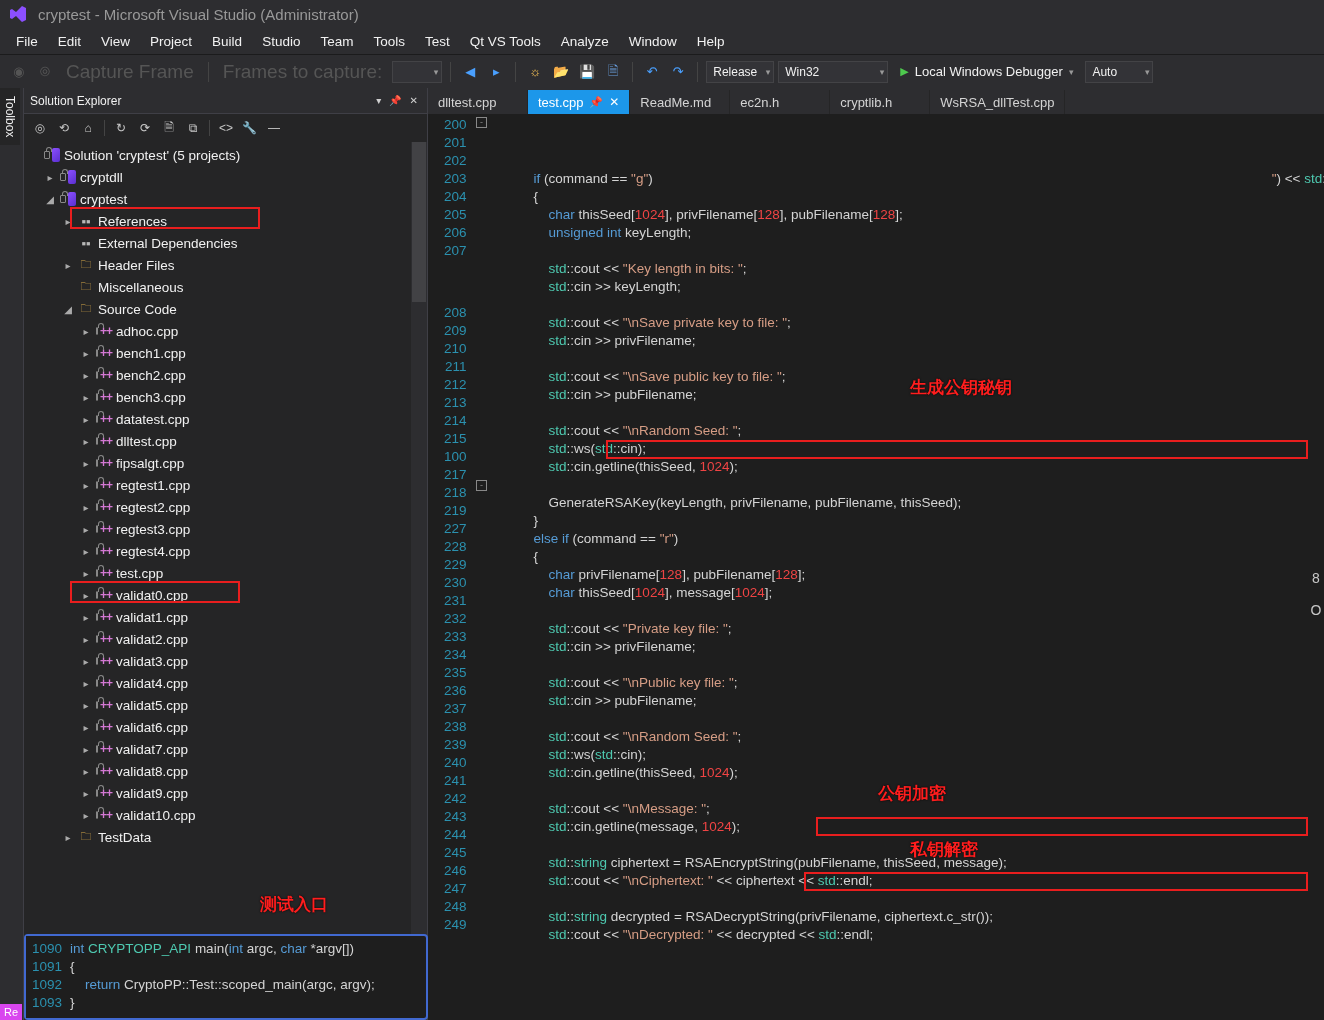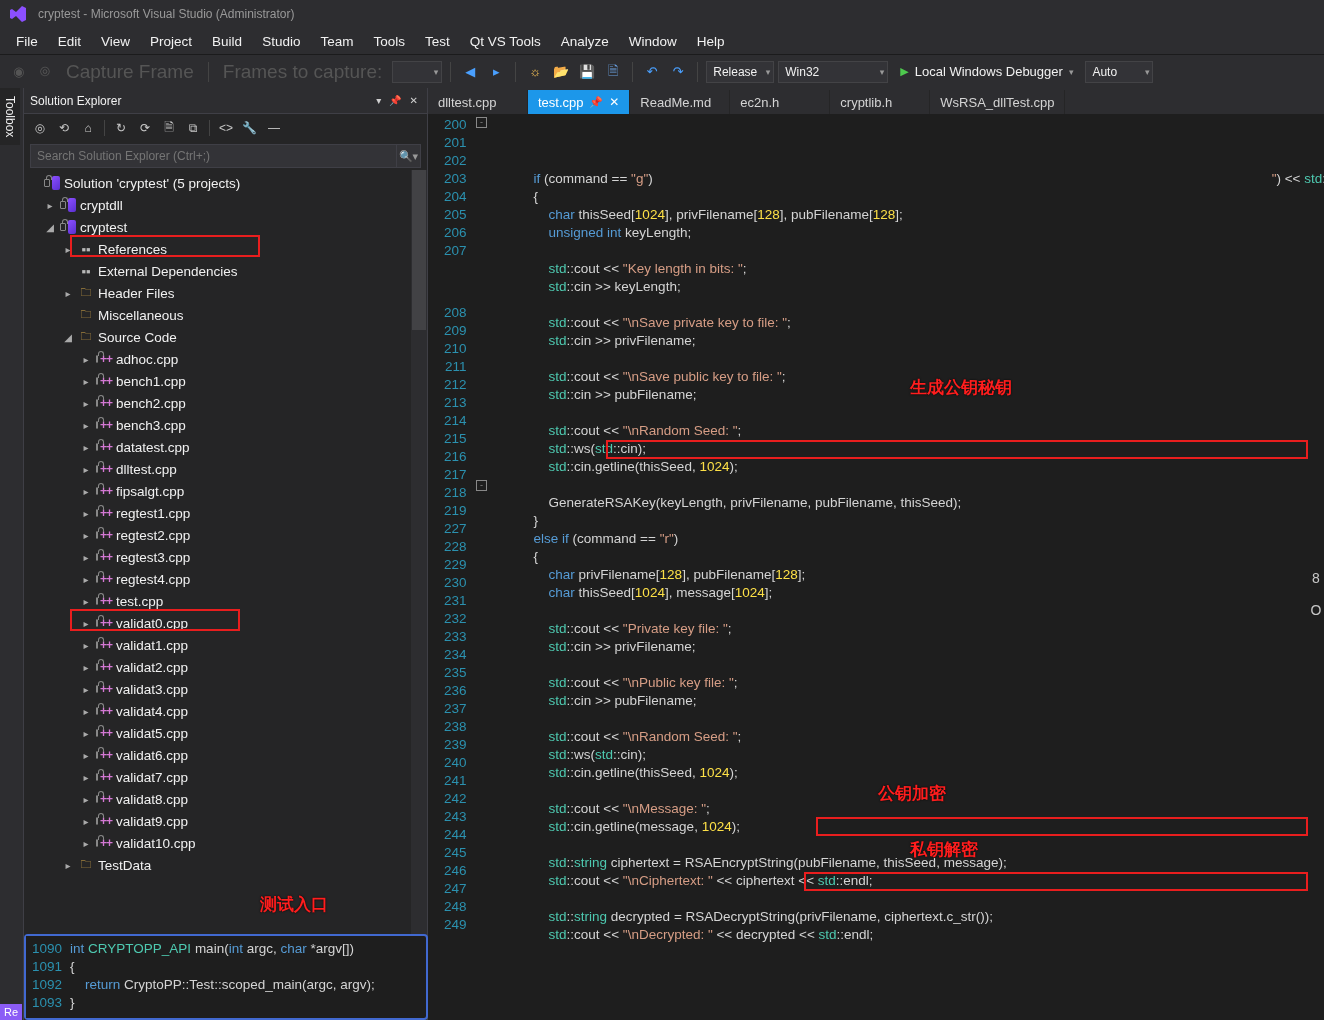--- a/index.html
+++ b/index.html
@@ -1,20 +1,20 @@
 <!DOCTYPE html>
 <html><head>
 <meta charset="utf-8">
 <style>
 * { margin:0; padding:0; box-sizing:border-box; font-family:"Segoe UI",Consolas,sans-serif; }
 body { background:#2d2d30; color:#d4d4d4; font-size:13px; width:1324px; height:1020px; overflow:hidden; position:relative; }
 .titlebar { height:28px; background:#2d2d30; display:flex; align-items:center; padding-left:8px; }
 .titlebar .vs-icon { width:20px; height:20px; margin-right:10px; }
 .titlebar svg { display:block; }
-.titlebar-text { color:#999; font-size:12px; }
+.titlebar-text { color:#999; font-size:15px; }
 .menubar { height:26px; background:#2d2d30; display:flex; align-items:center; padding-left:6px; }
 .menu-item { padding:4px 10px; cursor:pointer; font-size:13.5px; color:#f1f1f1; }
 .toolbar { height:34px; background:#2d2d30; border-top:1px solid #1b1b1c; display:flex; align-items:center; padding-left:8px; gap:4px; }
 .tool-btn { width:22px; height:22px; display:flex; align-items:center; justify-content:center; color:#c8c8c8; }
 .tool-label { color:#f1f1f1; font-size:19px; padding:0 6px; }
 .tool-disabled { color:#555; }
 .tool-sep { width:1px; height:20px; background:#444; margin:0 4px; }
 .tool-dropdown { background:#333337; border:1px solid #434346; padding:2px 16px 2px 6px; color:#f1f1f1; font-size:12px; height:22px; display:flex; align-items:center; position:relative; min-width:68px; }
 .tool-dropdown::after { content:"▾"; position:absolute; right:3px; font-size:9px; color:#999; }
 .run-btn { display:flex; align-items:center; gap:6px; padding:0 8px; height:24px; color:#f1f1f1; }
@@ -54,21 +54,21 @@
 .tab .close { font-size:12px; margin-left:auto; }
 .code-area { flex:1; display:flex; overflow:hidden; font-family:Consolas,monospace; font-size:13.5px; line-height:18px; position:relative; }
 .gutter { background:#1e1e1e; color:#2b91af; padding:2px 8px 2px 16px; text-align:right; user-select:none; }
 .fold-col { width:14px; background:#1e1e1e; }
 .fold-box { width:11px; height:11px; border:1px solid #888; margin:3px auto; display:flex; align-items:center; justify-content:center; font-size:9px; color:#888; line-height:1; }
 .code { flex:1; padding:2px 0; white-space:pre; position:relative; overflow:hidden; }
 .code-line { height:18px; position:relative; }
 .k-blue { color:#569cd6; }
 .k-green { color:#4ec9b0; }
 .k-str { color:#d69d85; }
-.k-num { color:#fde047; }
+.k-num { color:#ef4444; }
 .annotation { position:absolute; color:#ff1e1e; font-weight:bold; font-size:17px; z-index:6; pointer-events:none; text-shadow:0 0 2px #000; }
 .red-box-code { position:absolute; border:2px solid #e91e1e; pointer-events:none; z-index:5; }
 .bottom-code { position:absolute; bottom:0; left:24px; width:404px; height:86px; background:#1e1e1e; border:2px solid #4169d1; border-radius:4px; font-family:Consolas,monospace; font-size:13.5px; line-height:18px; display:flex; z-index:10; }
 .bottom-gutter { background:#1e1e1e; color:#2b91af; padding:4px 6px; text-align:right; }
 .bottom-content { padding:4px 2px; white-space:pre; }
 .scroll-indicator { position:absolute; right:0; top:0; bottom:0; width:16px; background:#2d2d30; }
 .scroll-thumb { position:absolute; right:1px; width:14px; background:#424245; }
 .tiny-glyphs { position:absolute; right:-1px; width:18px; top:570px; font-size:14px; color:#c8c8c8; text-align:center; z-index:3; }
 .lock-icon { display:inline-block; width:8px; height:8px; border:1px solid #888; border-radius:1px; position:relative; margin-right:2px; }
 .lock-icon::before { content:""; position:absolute; top:-5px; left:1px; width:4px; height:4px; border:1px solid #888; border-bottom:none; border-radius:3px 3px 0 0; }
@@ -151,24 +151,20 @@
       <span style="width:1px;height:16px;background:#444;margin:0 2px"></span>
       <span class="exp-tb-btn">↻</span>
       <span class="exp-tb-btn">⟳</span>
       <span class="exp-tb-btn">🗎</span>
       <span class="exp-tb-btn">⧉</span>
       <span style="width:1px;height:16px;background:#444;margin:0 2px"></span>
       <span class="exp-tb-btn">&lt;&gt;</span>
       <span class="exp-tb-btn">🔧</span>
       <span class="exp-tb-btn">—</span>
     </div>
-    <div class="explorer-search">
-      <input placeholder="Search Solution Explorer (Ctrl+;)" style="">
-      <span class="search-btn">🔍▾</span>
-    </div>
     <div class="tree tree-scroll" id="tree">
       <div class="tree-item indent-0">
         <span class="expander">&nbsp;</span>
         <span class="tree-icon">
             <span class="lock-icon"></span>
             <span class="icon-sln"></span>
           </span>
         <span class="tree-label">Solution 'cryptest' (5 projects)</span>
       </div>
       <div class="tree-item indent-1">
@@ -456,21 +452,21 @@
           <div style="height: 18px;">206</div>
           <div style="height: 18px;">207</div>
           <div style="height: 18px; margin-top: 44px;">208</div>
           <div style="height: 18px;">209</div>
           <div style="height: 18px;">210</div>
           <div style="height: 18px;">211</div>
           <div style="height: 18px;">212</div>
           <div style="height: 18px;">213</div>
           <div style="height: 18px;">214</div>
           <div style="height: 18px;">215</div>
-          <div style="height: 18px;">216</div>
+          <div style="height: 18px;">100</div>
           <div style="height: 18px;">217</div>
           <div style="height: 18px;">218</div>
           <div style="height: 18px;">219</div>
           <div style="height: 18px;">227</div>
           <div style="height: 18px;">228</div>
           <div style="height: 18px;">229</div>
           <div style="height: 18px;">230</div>
           <div style="height: 18px;">231</div>
           <div style="height: 18px;">232</div>
           <div style="height: 18px;">233</div>
@@ -557,13 +553,13 @@
 <div class="bottom-code">
   <div class="bottom-gutter" id="bgutter">
       <div style="height: 18px;">1090</div>
       <div style="height: 18px;">1091</div>
       <div style="height: 18px;">1092</div>
       <div style="height: 18px;">1093</div>
     </div>
   <div class="bottom-content" id="bcontent"><div style="height: 18px;"><span class="k-blue">int</span> <span class="k-green">CRYPTOPP_API</span> main(<span class="k-blue">int</span> argc, <span class="k-blue">char</span> *argv[])</div><div style="height: 18px;">{</div><div style="height: 18px;">    <span class="k-blue">return</span> CryptoPP::Test::scoped_main(argc, argv);</div><div style="height: 18px;">}</div></div>
 </div>
 <div class="annotation" style="bottom:104px;left:260px">测试入口</div>
-<div style="position:absolute;bottom:0;left:0;background:#8b5cf6;color:#fff;padding:2px 4px;font-size:11px">Re</div>
+<div style="position:absolute;bottom:0;left:0;background:#d946ef;color:#fff;padding:2px 4px;font-size:11px">Re</div>
 
 </body></html>

